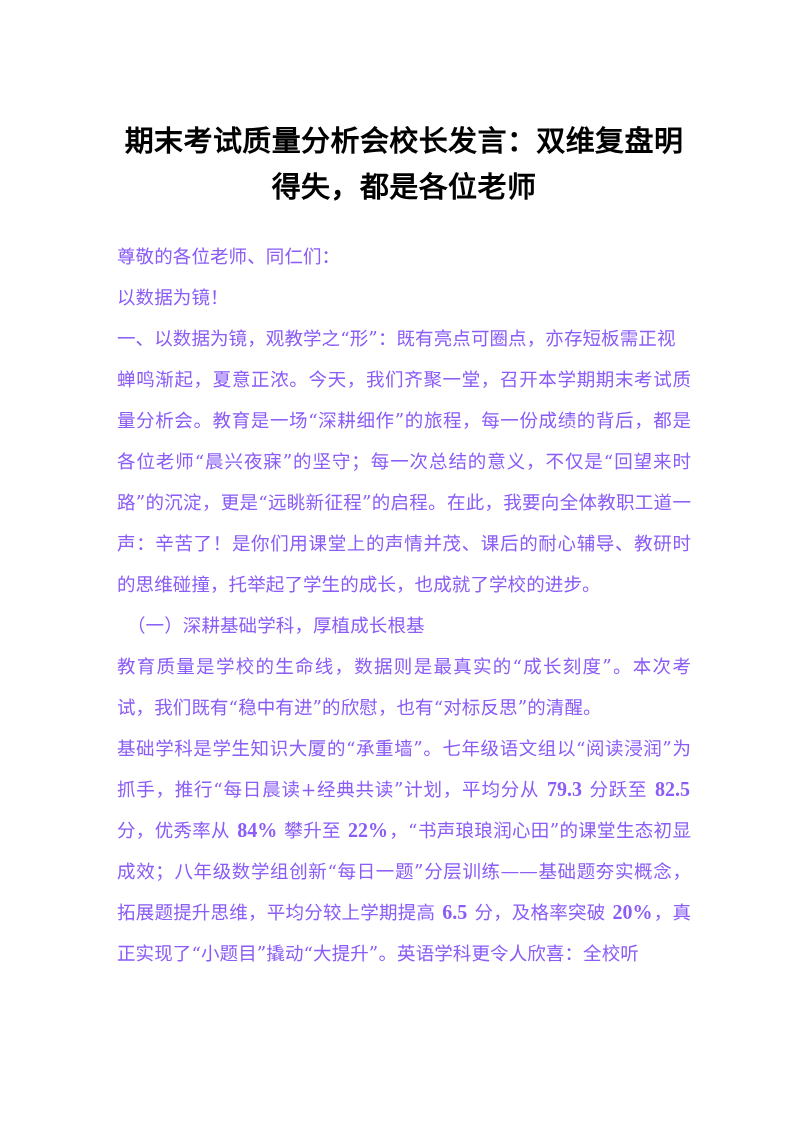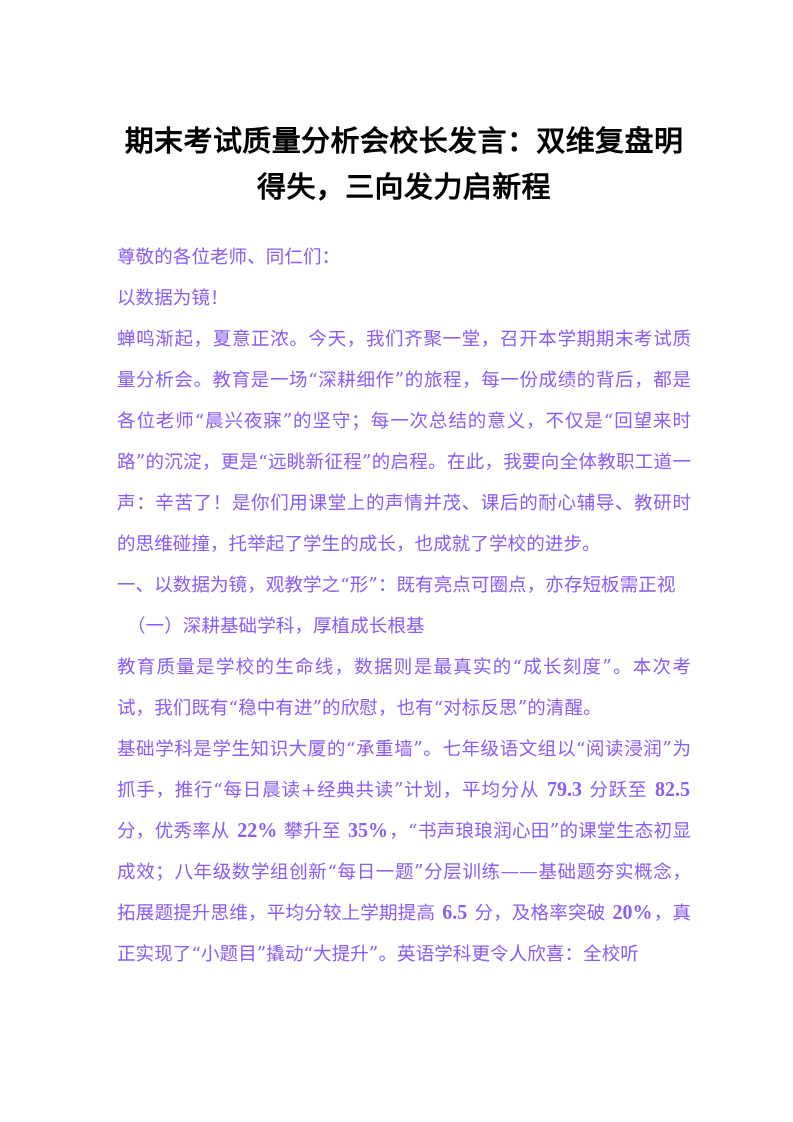--- a/index.html
+++ b/index.html
@@ -75,31 +75,31 @@
   }
 </style>
 </head>
 <body>
 
 <div class="page">
   <div class="content">
 
     <h1 class="doc-title">
       <span class="tline tline-1">期末考试质量分析会校长发言：双维复盘明</span>
-      <span class="tline tline-2">得失，三向发力启新程</span>
+      <span class="tline tline-2">得失，都是各位老师</span>
     </h1>
 
     <p class="para">尊敬的各位老师、同仁们：</p>
 
     <p class="para">以数据为镜！</p>
 
+    <p class="para">一、以数据为镜，观教学之“形”：既有亮点可圈点，亦存短板需正视</p>
+
     <p class="para">蝉鸣渐起，夏意正浓。今天，我们齐聚一堂，召开本学期期末考试质量分析会。教育是一场“深耕细作”的旅程，每一份成绩的背后，都是各位老师“晨兴夜寐”的坚守；每一次总结的意义，不仅是“回望来时路”的沉淀，更是“远眺新征程”的启程。在此，我要向全体教职工道一声：辛苦了！是你们用课堂上的声情并茂、课后的耐心辅导、教研时的思维碰撞，托举起了学生的成长，也成就了学校的进步。</p>
-
-    <p class="para">一、以数据为镜，观教学之“形”：既有亮点可圈点，亦存短板需正视</p>
 
     <p class="para sub-head">（一）深耕基础学科，厚植成长根基</p>
 
     <p class="para">教育质量是学校的生命线，数据则是最真实的“成长刻度”。本次考试，我们既有“稳中有进”的欣慰，也有“对标反思”的清醒。</p>
 
-    <p class="para">基础学科是学生知识大厦的“承重墙”。七年级语文组以“阅读浸润”为抓手，推行“每日晨读+经典共读”计划，平均分从 <span class="num">79.3</span> 分跃至 <span class="num">82.5</span> 分，优秀率从 <span class="num">22%</span> 攀升至 <span class="num">35%</span>，“书声琅琅润心田”的课堂生态初显成效；八年级数学组创新“每日一题”分层训练——基础题夯实概念，拓展题提升思维，平均分较上学期提高 <span class="num">6.5</span> 分，及格率突破 <span class="num">20%</span>，真正实现了“小题目”撬动“大提升”。英语学科更令人欣喜：全校听</p>
+    <p class="para">基础学科是学生知识大厦的“承重墙”。七年级语文组以“阅读浸润”为抓手，推行“每日晨读+经典共读”计划，平均分从 <span class="num">79.3</span> 分跃至 <span class="num">82.5</span> 分，优秀率从 <span class="num">84%</span> 攀升至 <span class="num">22%</span>，“书声琅琅润心田”的课堂生态初显成效；八年级数学组创新“每日一题”分层训练——基础题夯实概念，拓展题提升思维，平均分较上学期提高 <span class="num">6.5</span> 分，及格率突破 <span class="num">20%</span>，真正实现了“小题目”撬动“大提升”。英语学科更令人欣喜：全校听</p>
 
   </div>
 </div>
 
 </body></html>

